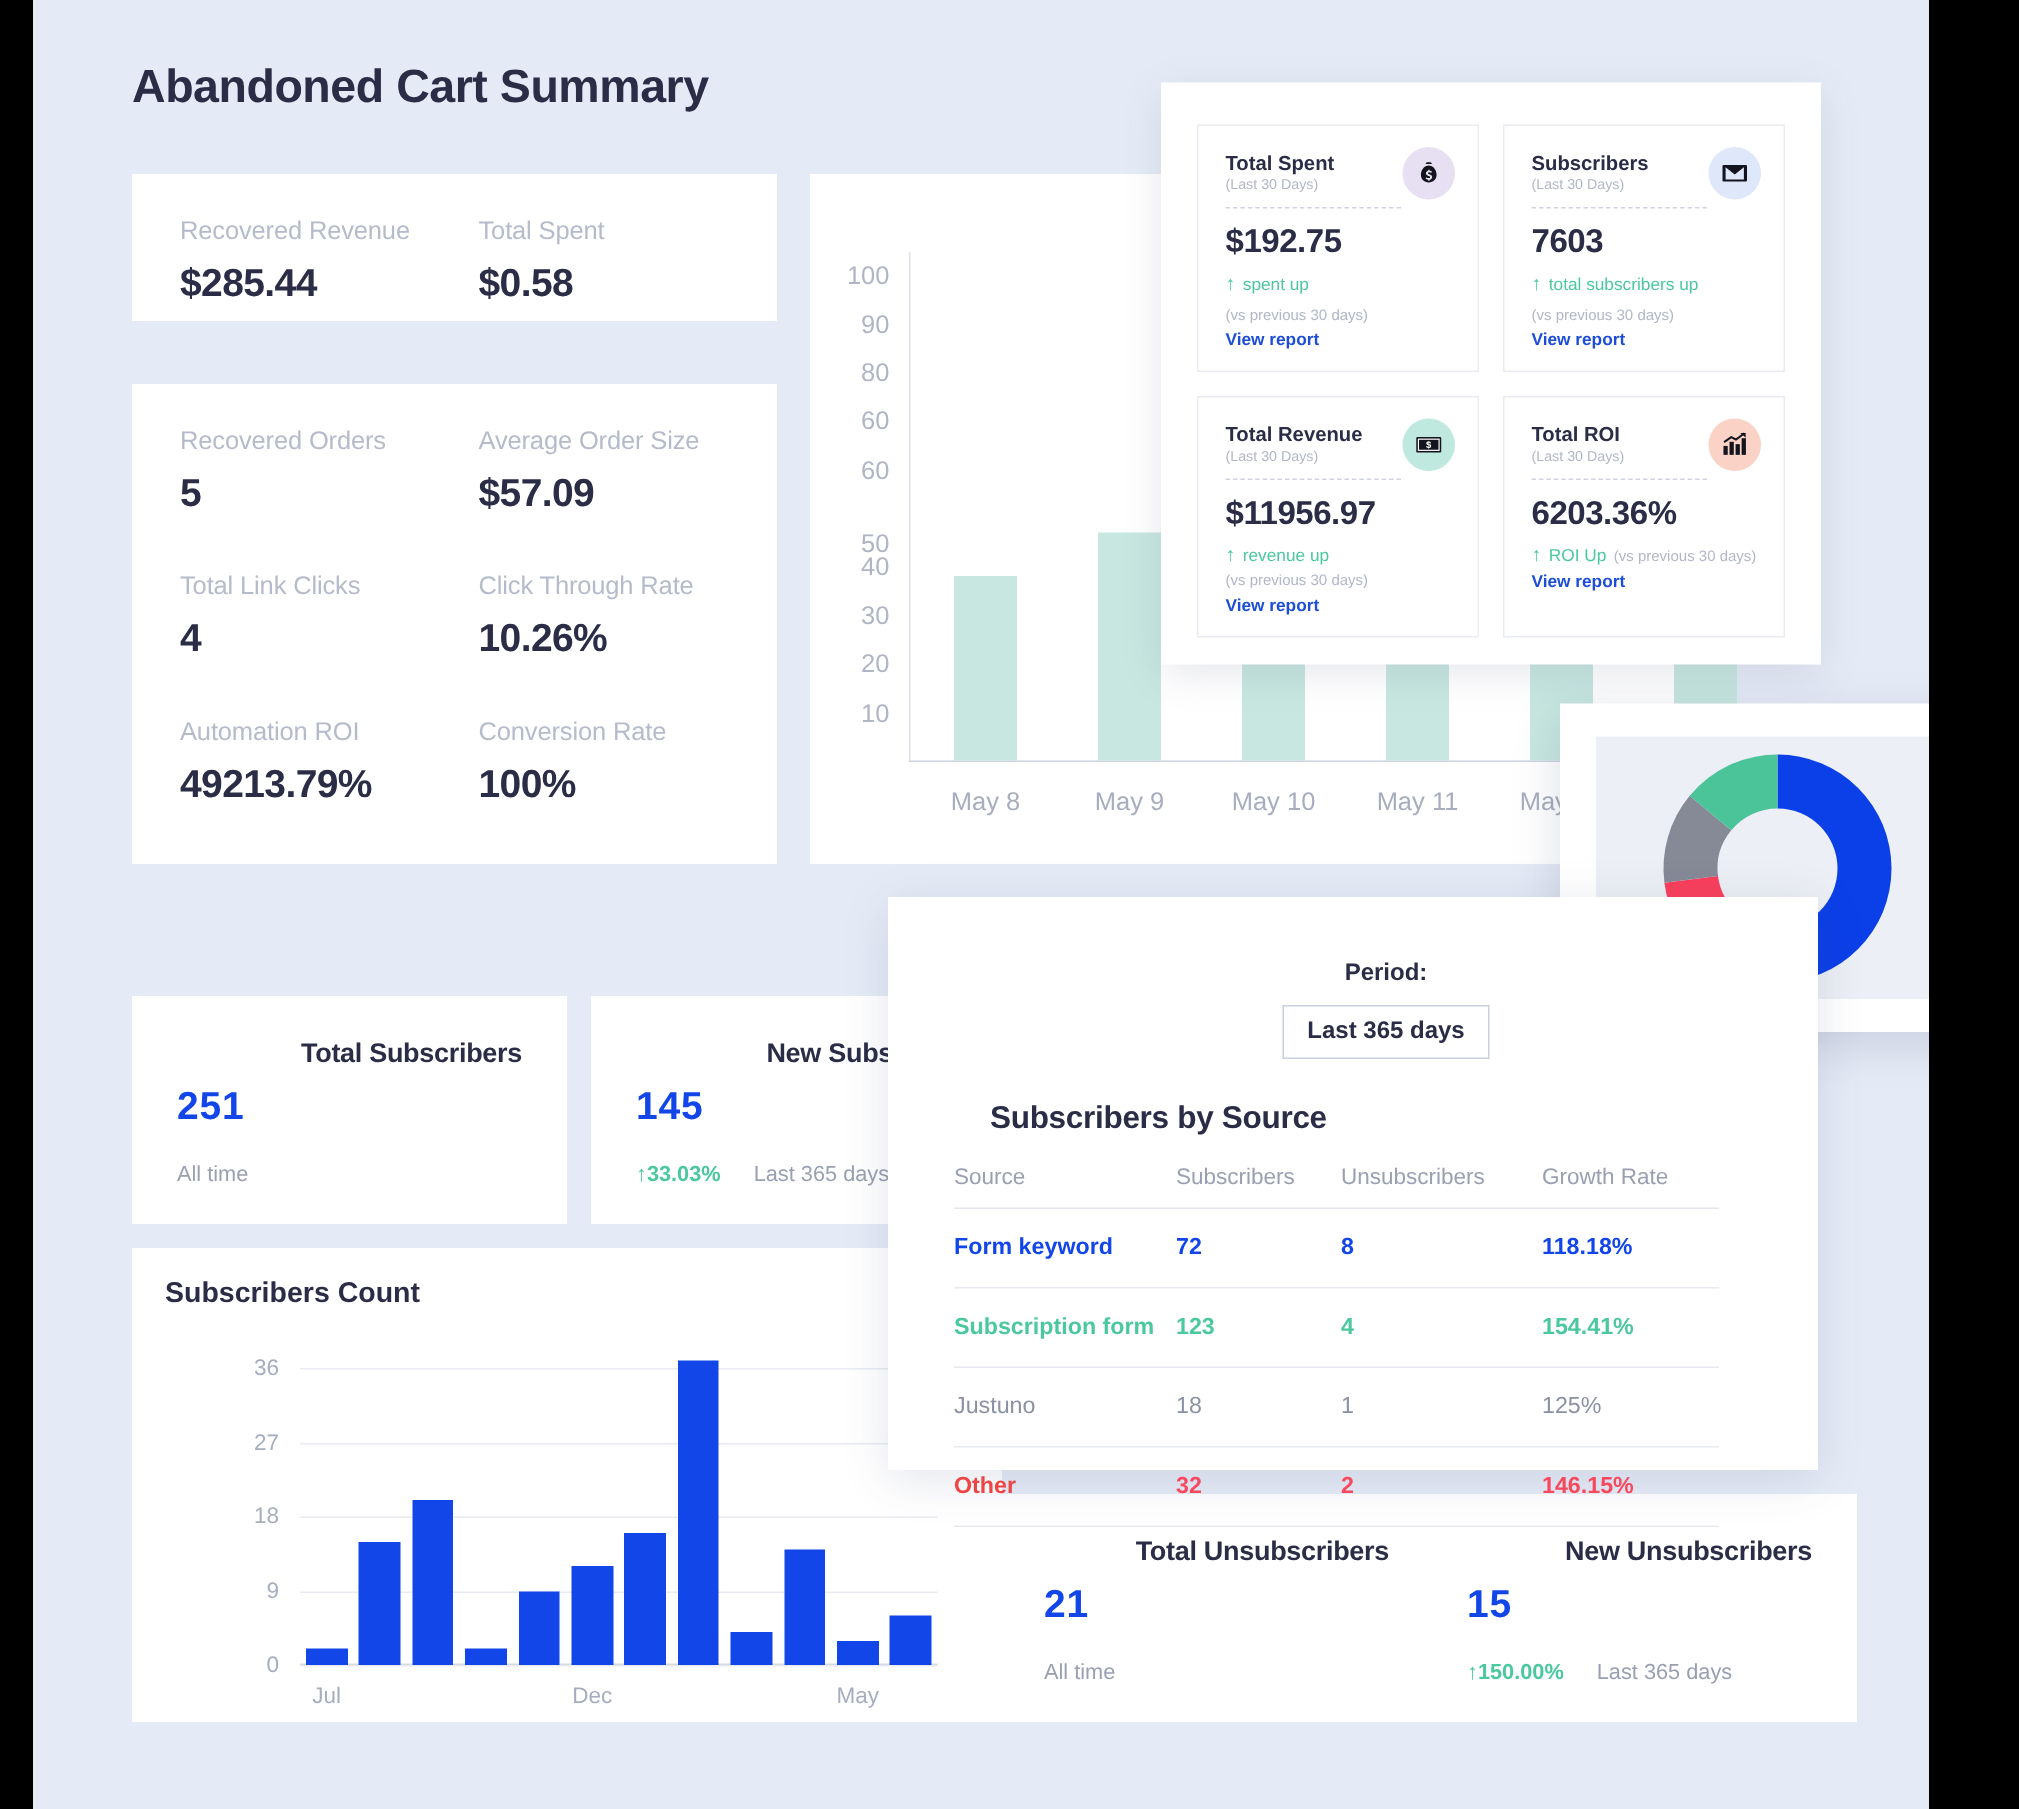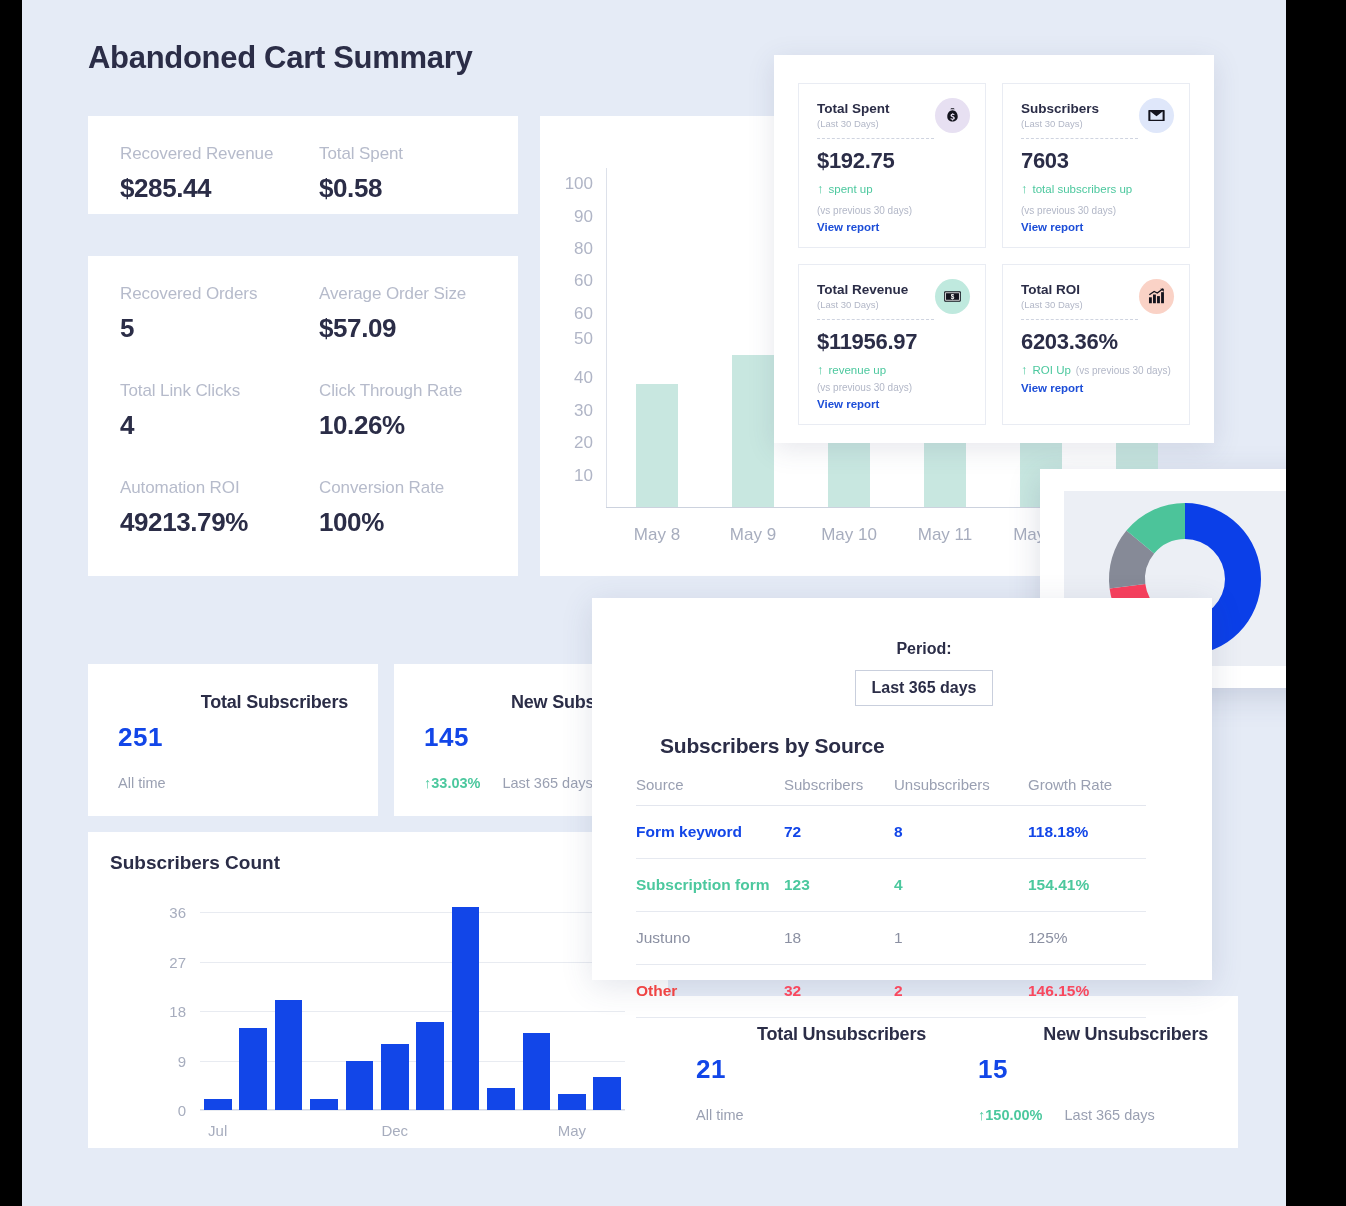--- a/index.html
+++ b/index.html
@@ -181,21 +181,21 @@
   </div>
 
   <div class="card" id="bar-panel">
     <div id="bar-plot">
       <div id="bar-axis-y"></div>
       <div id="bar-axis-x"></div>
     <div class="bp-ytick" style="top: 307.619px;">10</div>
         <div class="bp-ytick" style="top: 275.238px;">20</div>
         <div class="bp-ytick" style="top: 242.857px; margin-left: 16px;">30</div>
         <div class="bp-ytick" style="top: 210.476px;">40</div>
-        <div class="bp-ytick" style="top: 171px; text-align: center;">50</div>
+        <div class="bp-ytick" style="top: 195px; text-align: center;">50</div>
         <div class="bp-ytick" style="top: 145.714px;">60</div>
         <div class="bp-ytick" style="top: 113.333px;">60</div>
         <div class="bp-ytick" style="top: 80.9524px;">80</div>
         <div class="bp-ytick" style="top: 48.5714px;">90</div>
         <div class="bp-ytick" style="top: 16.1905px;">100</div>
         <div class="bp-bar" style="left: 30px; width: 42px; height: 123.048px; background: rgb(200, 231, 224);"></div>
         <div class="bp-xlabel" style="left: 51px;">May 8</div>
         <div class="bp-bar" style="left: 126px; width: 42px; height: 152.19px; background: rgb(200, 231, 224);"></div>
         <div class="bp-xlabel" style="left: 147px;">May 9</div>
         <div class="bp-bar" style="left: 222px; width: 42px; height: 80.9524px; background: rgb(200, 231, 224);"></div>

